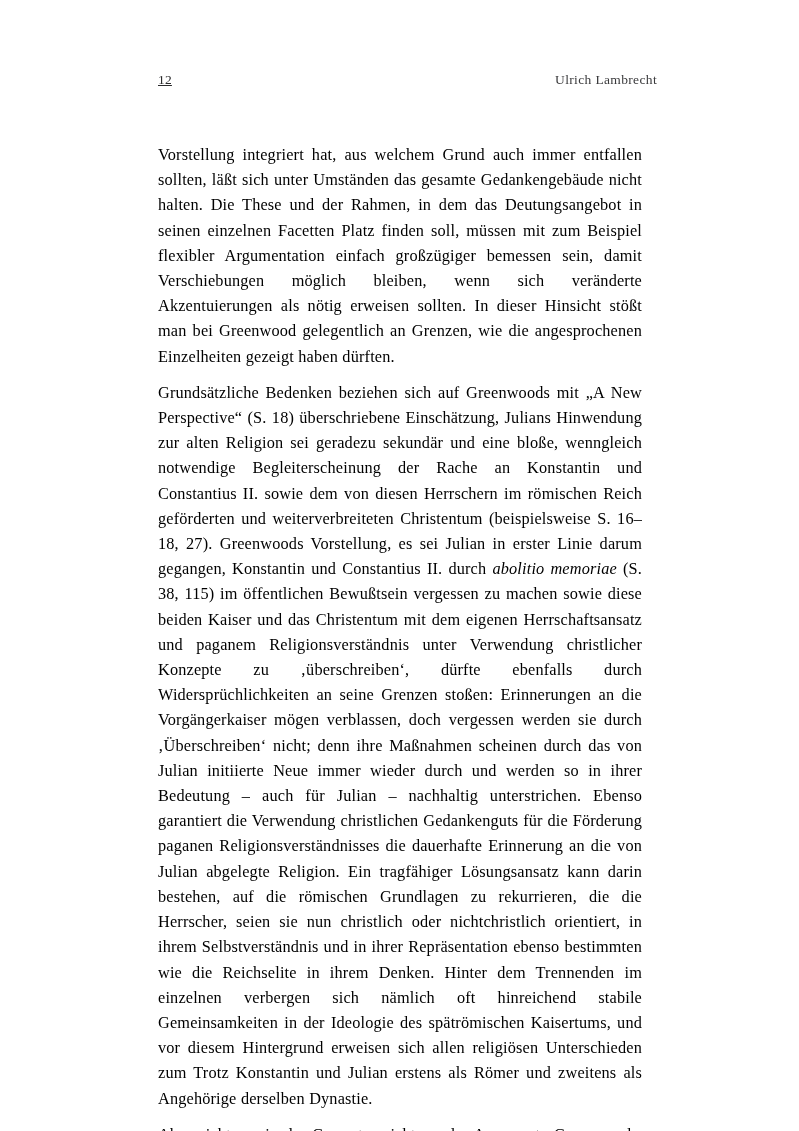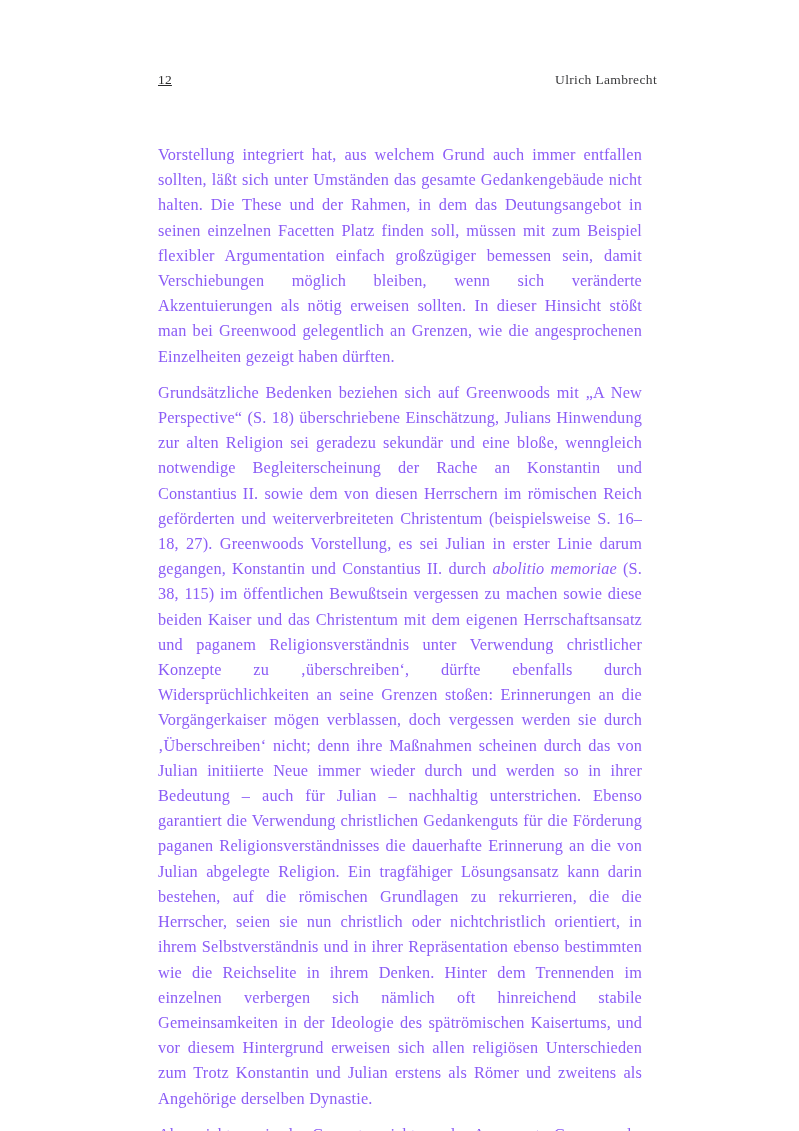--- a/index.html
+++ b/index.html
@@ -58,21 +58,21 @@
   }
 
   .para {
     margin: 0 0 11px 0;
     font-size: 16.3px;
     line-height: 25.2px;
     text-align: justify;
     text-justify: inter-word;
     hyphens: manual;
     -webkit-hyphens: manual;
-    color: #8b5cf6;
+    color: #000000;
     letter-spacing: 0.01em;
     word-spacing: 0.01em;
   }
 
   .para:last-child {
     margin-bottom: 0;
   }
 
   
   .para + .para {

